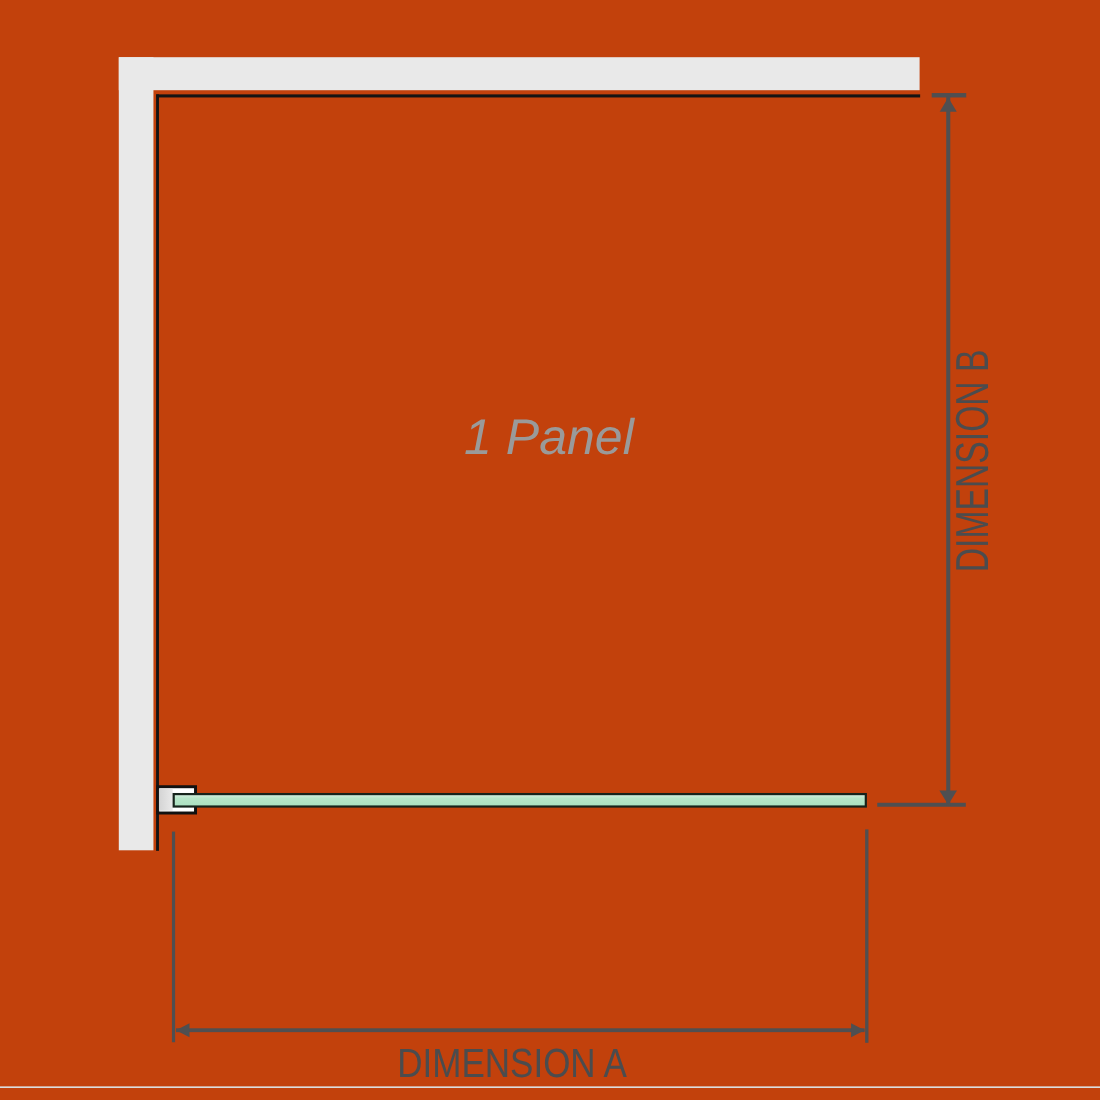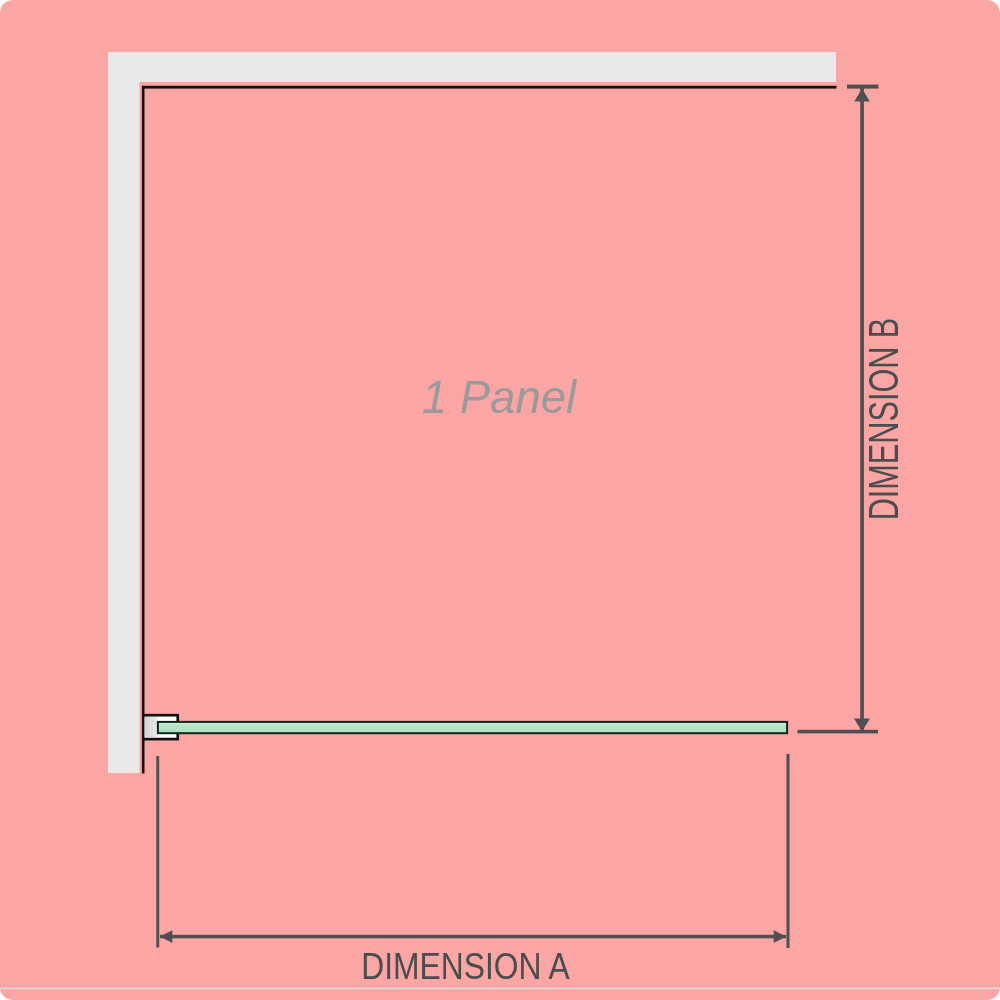--- a/index.html
+++ b/index.html
@@ -1,16 +1,16 @@
 <!DOCTYPE html>
 <html><head>
 <meta charset="utf-8">
 <style>
 html,body{margin:0;padding:0;background:#ffffff;}
-#page{position:relative;width:1000px;height:1000px;background:#fca5a5;font-family:"Liberation Sans",sans-serif;overflow:hidden;border-radius:13px;}
+#page{position:relative;width:1000px;height:1000px;background:#c2410c;font-family:"Liberation Sans",sans-serif;overflow:hidden;}
 </style>
 </head>
 <body>
 <div id="page">
 <svg width="1000" height="1000" viewBox="0 0 1000 1000" xmlns="http://www.w3.org/2000/svg">
 <defs>
 <linearGradient id="glassgrad" x1="0" y1="0" x2="0" y2="1">
 <stop offset="0" stop-color="#d9f0e2"></stop>
 <stop offset="0.35" stop-color="#b6e5c8"></stop>
 <stop offset="1" stop-color="#abe0c0"></stop>

